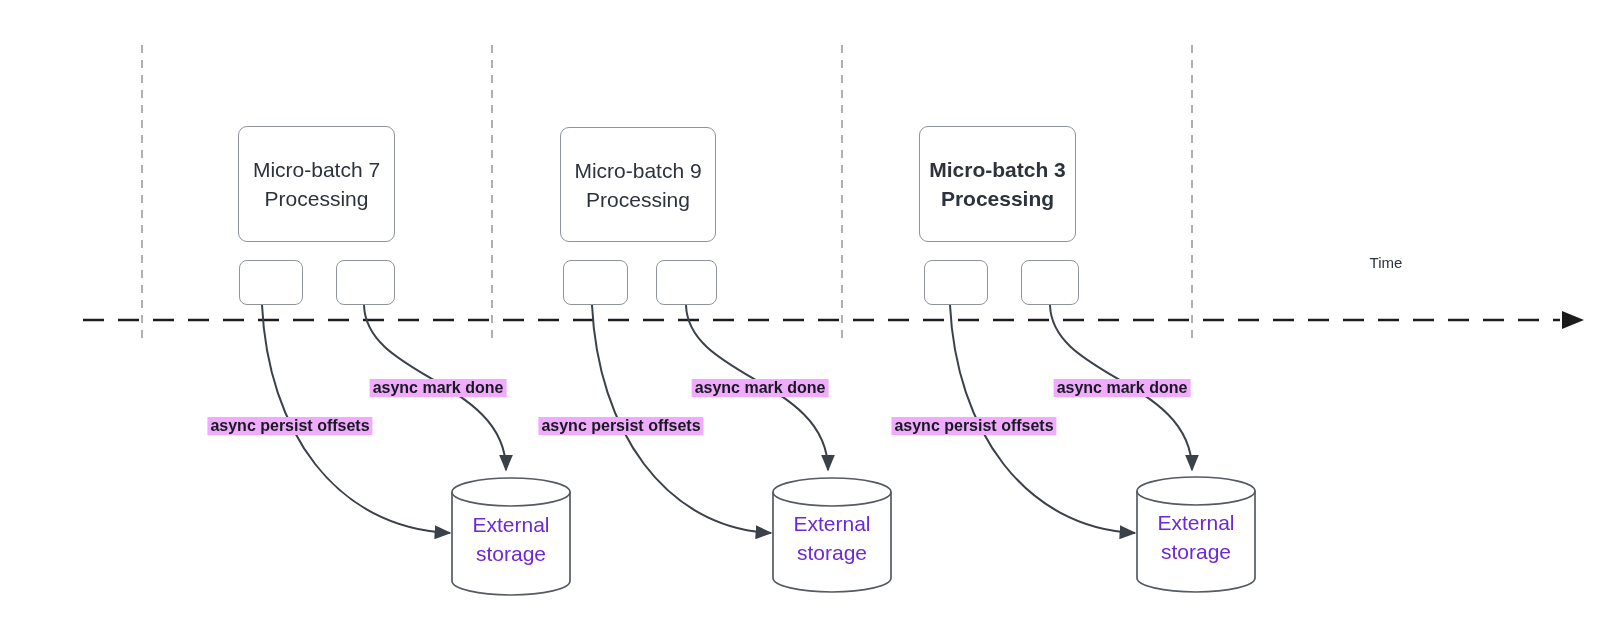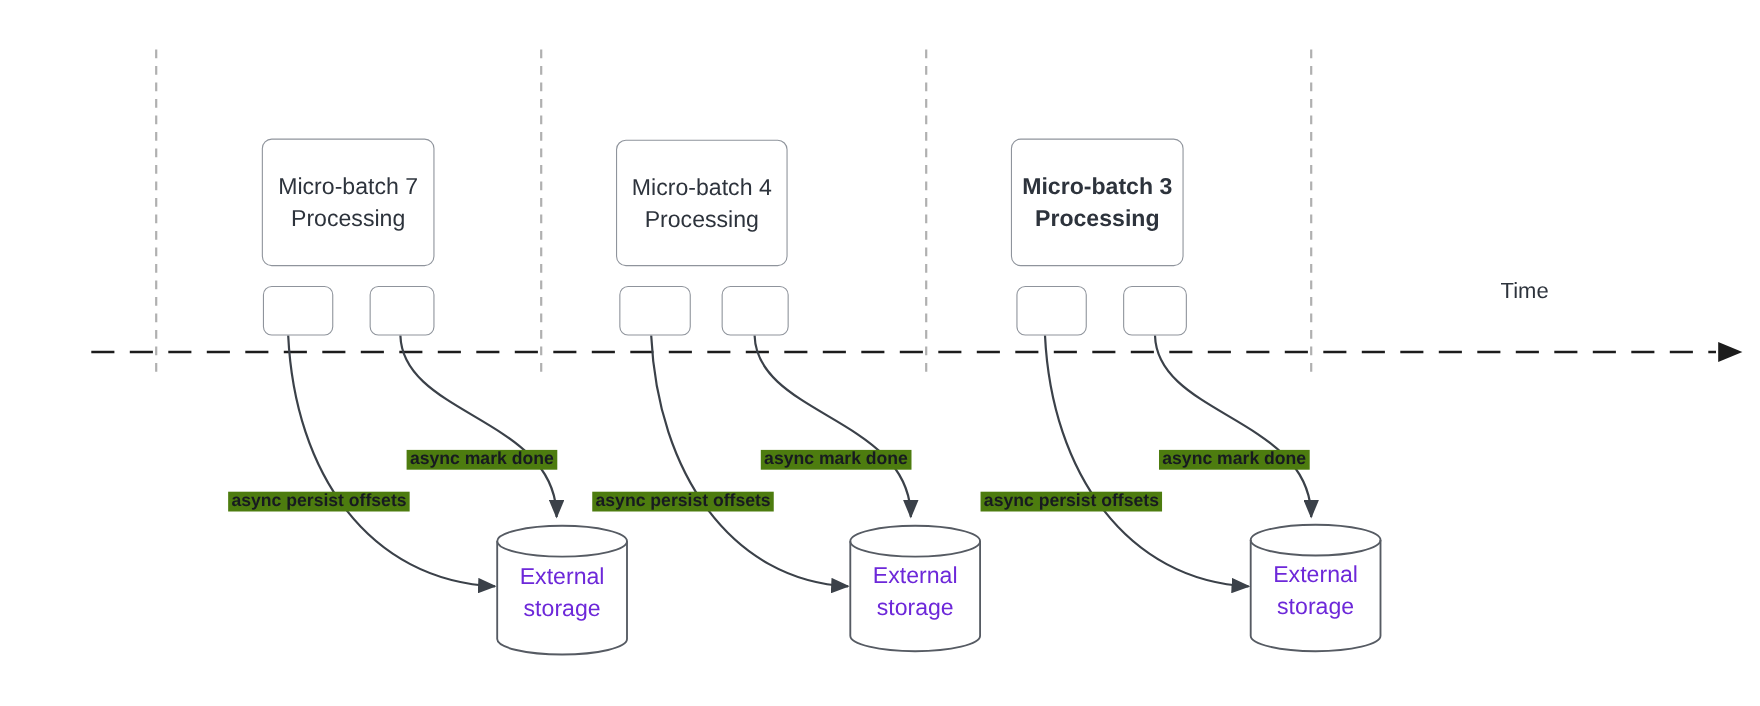--- a/index.html
+++ b/index.html
@@ -18,28 +18,28 @@
     position:absolute;box-sizing:border-box;border:1.5px solid #8f949c;border-radius:9px;
     display:flex;align-items:center;justify-content:center;text-align:center;
     font-size:21px;line-height:29px;color:#2d333c;background:#ffffff;padding:0 8px;
   }
   .sbox{
     position:absolute;box-sizing:border-box;border:1.5px solid #8f949c;border-radius:8px;
     background:#ffffff;
   }
   .lbl{
     position:absolute;transform:translate(-50%,-50%);white-space:nowrap;
-    font-weight:700;font-size:16px;color:#171a20;background:#4d7c0f;padding:0 3px;margin-top:30px;
+    font-weight:700;font-size:16px;color:#171a20;background:#f0abfc;padding:0 3px;
   }
   .cyl-label{
     position:absolute;display:flex;align-items:center;justify-content:center;text-align:center;
     font-size:21px;line-height:29px;color:#6d28d9;
   }
   .time-label{
-    position:absolute;font-size:20px;color:#2d333c;text-align:center;
+    position:absolute;font-size:15px;color:#2d333c;text-align:center;
   }
 
   
   .b1{left:238px;top:126px;width:157px;height:116px;}
   .s1a{left:239px;top:260px;width:64px;height:45px;}
   .s1b{left:336px;top:260px;width:59px;height:45px;}
   .lp1{left:290px;top:426px;}
   .ld1{left:438px;top:388px;}
   .cl1{left:452px;top:496px;width:118px;height:86px;}
   
@@ -105,21 +105,21 @@
   <div class="box b1">
     <span>Micro-batch 7 Processing</span>
   </div>
   <div class="sbox s1a"></div>
   <div class="sbox s1b"></div>
   <div class="lbl lp1">async persist offsets</div>
   <div class="lbl ld1">async mark done</div>
   <div class="cyl-label cl1">External storage</div>
 
   <div class="box b2">
-    <span>Micro-batch 4 Processing</span>
+    <span>Micro-batch 9 Processing</span>
   </div>
   <div class="sbox s2a"></div>
   <div class="sbox s2b"></div>
   <div class="lbl lp2">async persist offsets</div>
   <div class="lbl ld2">async mark done</div>
   <div class="cyl-label cl2">External storage</div>
 
   <div class="box b3">
     <span>Micro-batch 3 Processing</span>
   </div>

